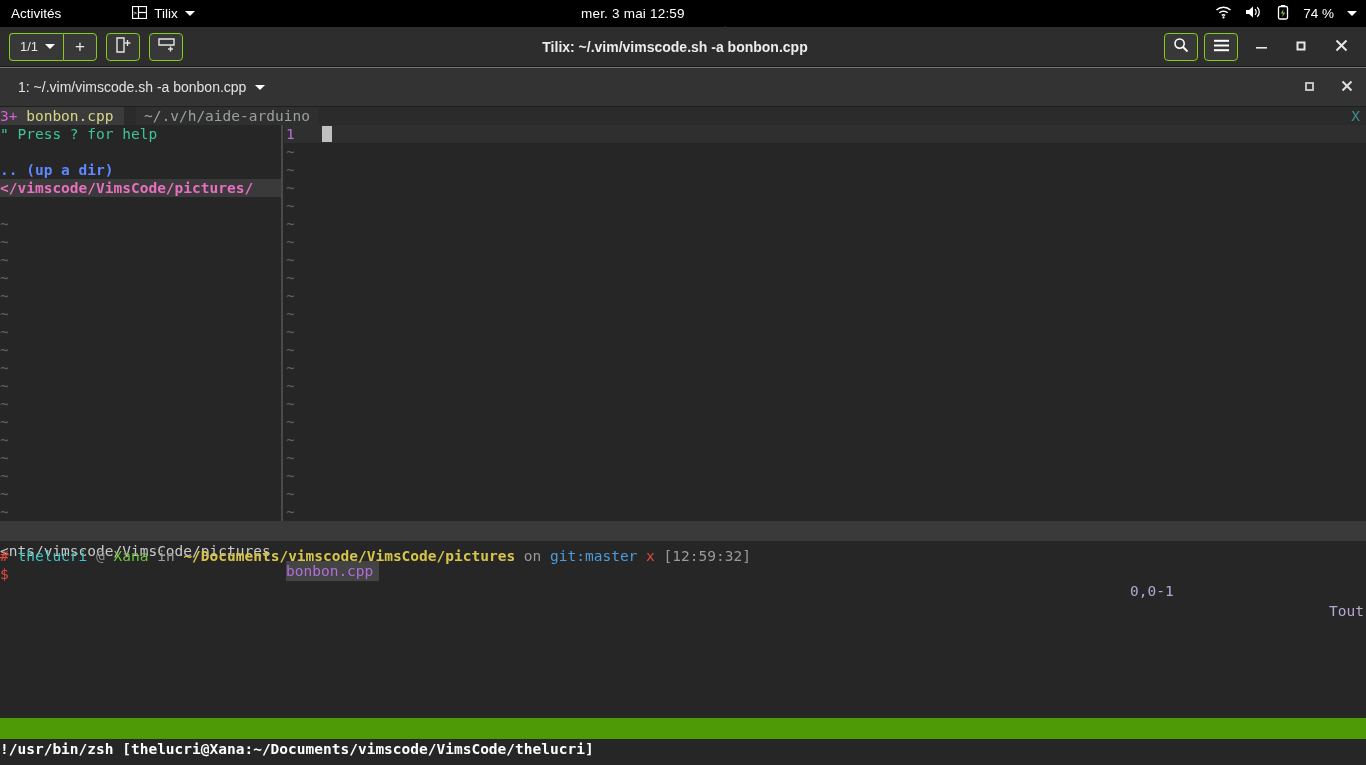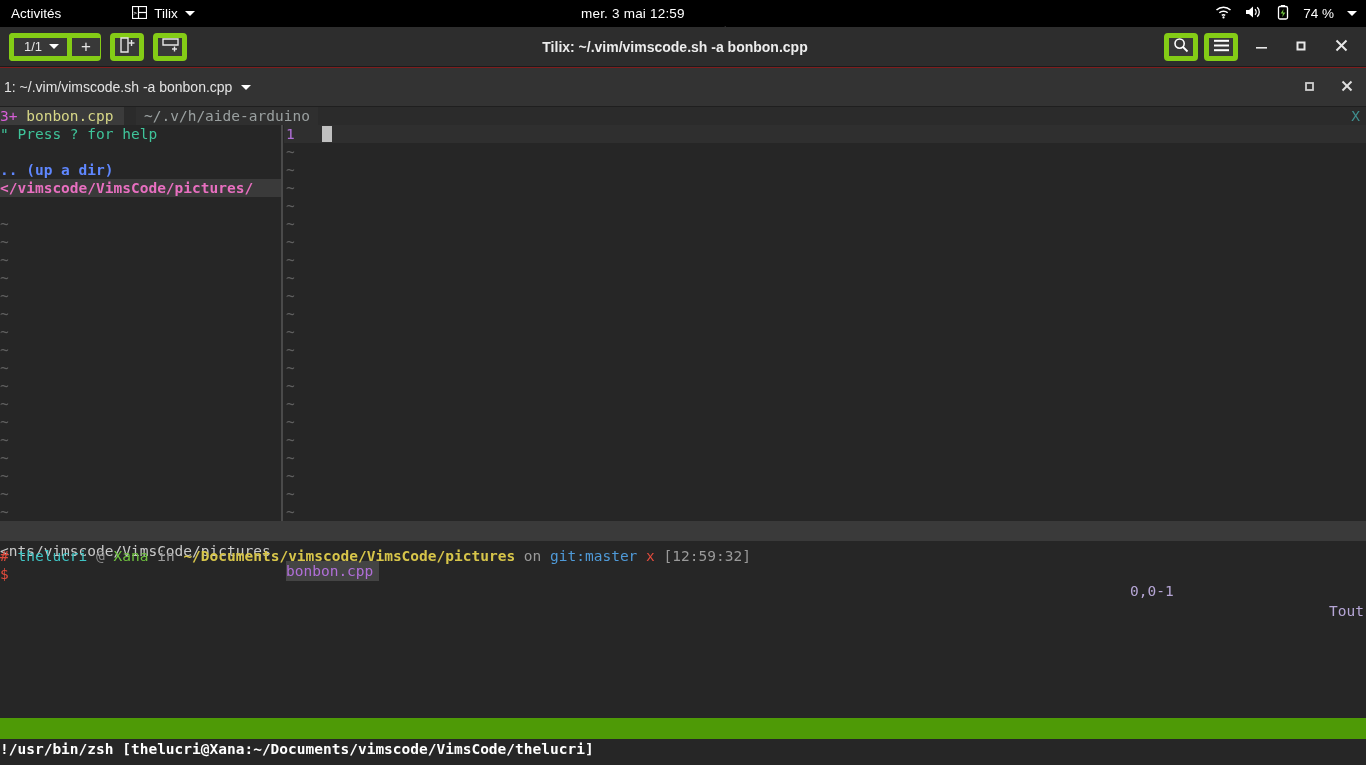--- a/index.html
+++ b/index.html
@@ -2,21 +2,21 @@
 <html><head>
 <meta charset="utf-8">
 <style>
   * { box-sizing: border-box; margin: 0; padding: 0; }
   html, body {
     width: 1366px; height: 765px;
     background: #262626;
     font-family: "Liberation Sans", sans-serif;
     overflow: hidden;
   }
-  .screen { position: relative; width: 1366px; height: 572px; background: #7f1d1d; border-radius: 6px; }
+  .screen { position: relative; width: 1366px; height: 572px; background: #737373; border-radius: 6px; }
 
   
   .gnome-bar {
     position: absolute; top: 0; left: 0; width: 1366px; height: 27px;
     background: #000000; color: #ffffff;
     display: flex; align-items: center;
     font-size: 13.5px;
   }
   .gnome-left { display: flex; align-items: center; gap: 30px; padding-left: 11px; }
   .gnome-activities { font-size: 13.5px; color: #ffffff; }
@@ -40,21 +40,21 @@
 
   
   .tilix-header {
     position: absolute; top: 27px; left: 0; width: 1366px; height: 40px;
     background: #2d2d2d;
     border-bottom: 1px solid #1c1c1c;
     display: flex; align-items: center;
   }
   .hdr-left { display: flex; align-items: center; gap: 9px; padding-left: 9px; }
   .btn {
-    background: #383838; border: 5px solid #84cc16; border-radius: 4px;
+    background: #383838; border: 1px solid #84cc16; border-radius: 4px;
     height: 28px; display: flex; align-items: center; justify-content: center;
     color: #e6e6e6; font-size: 13px; cursor: default;
   }
   .btn-group { display: flex; }
   .btn-group .btn { border-radius: 0; border-right-width: 0; }
   .btn-group .btn:first-child { border-radius: 4px 0 0 4px; padding: 0 8px 0 10px; gap: 7px; }
   .btn-group .btn:last-child { border-radius: 0 4px 4px 0; border-right-width: 1px; width: 34px; font-size: 17px; }
   .btn-sq { width: 34px; }
   .hdr-title {
     position: absolute; left: 0; right: 16px; text-align: center;
@@ -68,21 +68,21 @@
     color: #e8e8e8; font-size: 14px;
   }
 
   
   .term-titlebar {
     position: absolute; top: 68px; left: 0; width: 1366px; height: 39px;
     background: #333333; border-bottom: 1px solid #1f1f1f;
     display: flex; align-items: center;
   }
   .term-title-text {
-    padding-left: 4px; color: #e3e3e3; font-size: 14px;
+    padding-left: 18px; color: #e3e3e3; font-size: 14px;
     display: flex; align-items: center; gap: 9px;
   }
   .term-ctl-right {
     position: absolute; right: 6px; display: flex; align-items: center; gap: 12px;
   }
   .term-ctl {
     width: 26px; height: 26px; display: flex; align-items: center; justify-content: center;
     color: #e0e0e0; font-size: 13px;
   }
 

